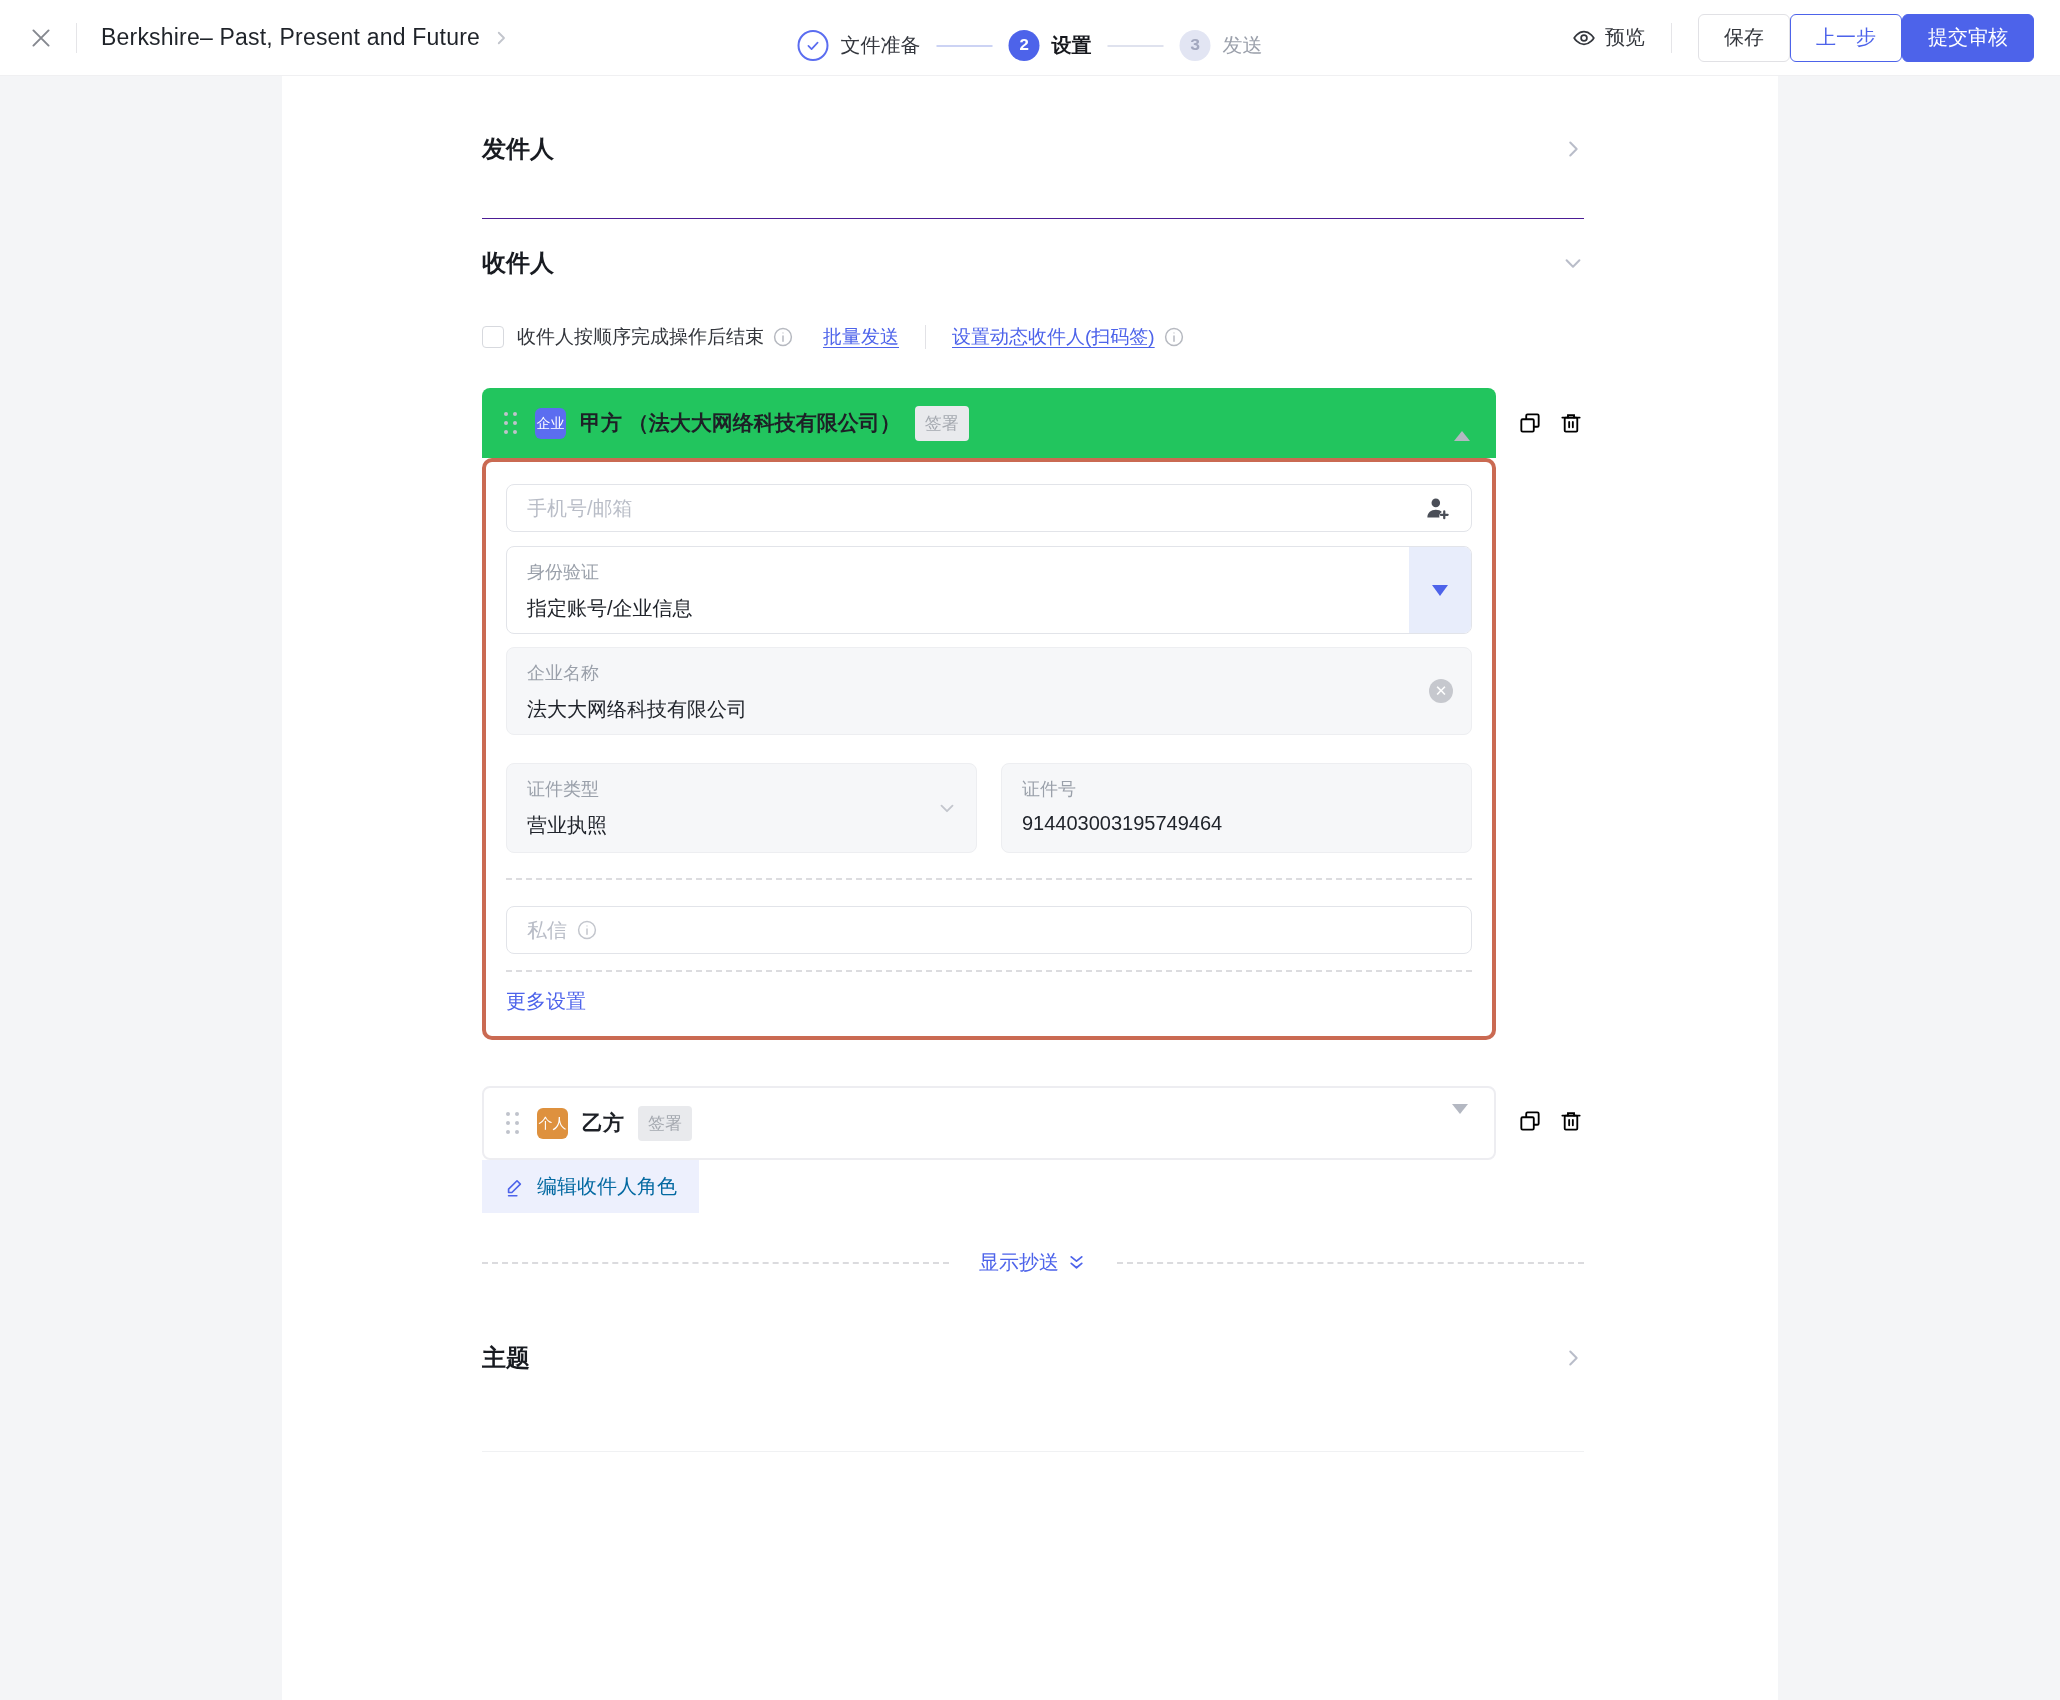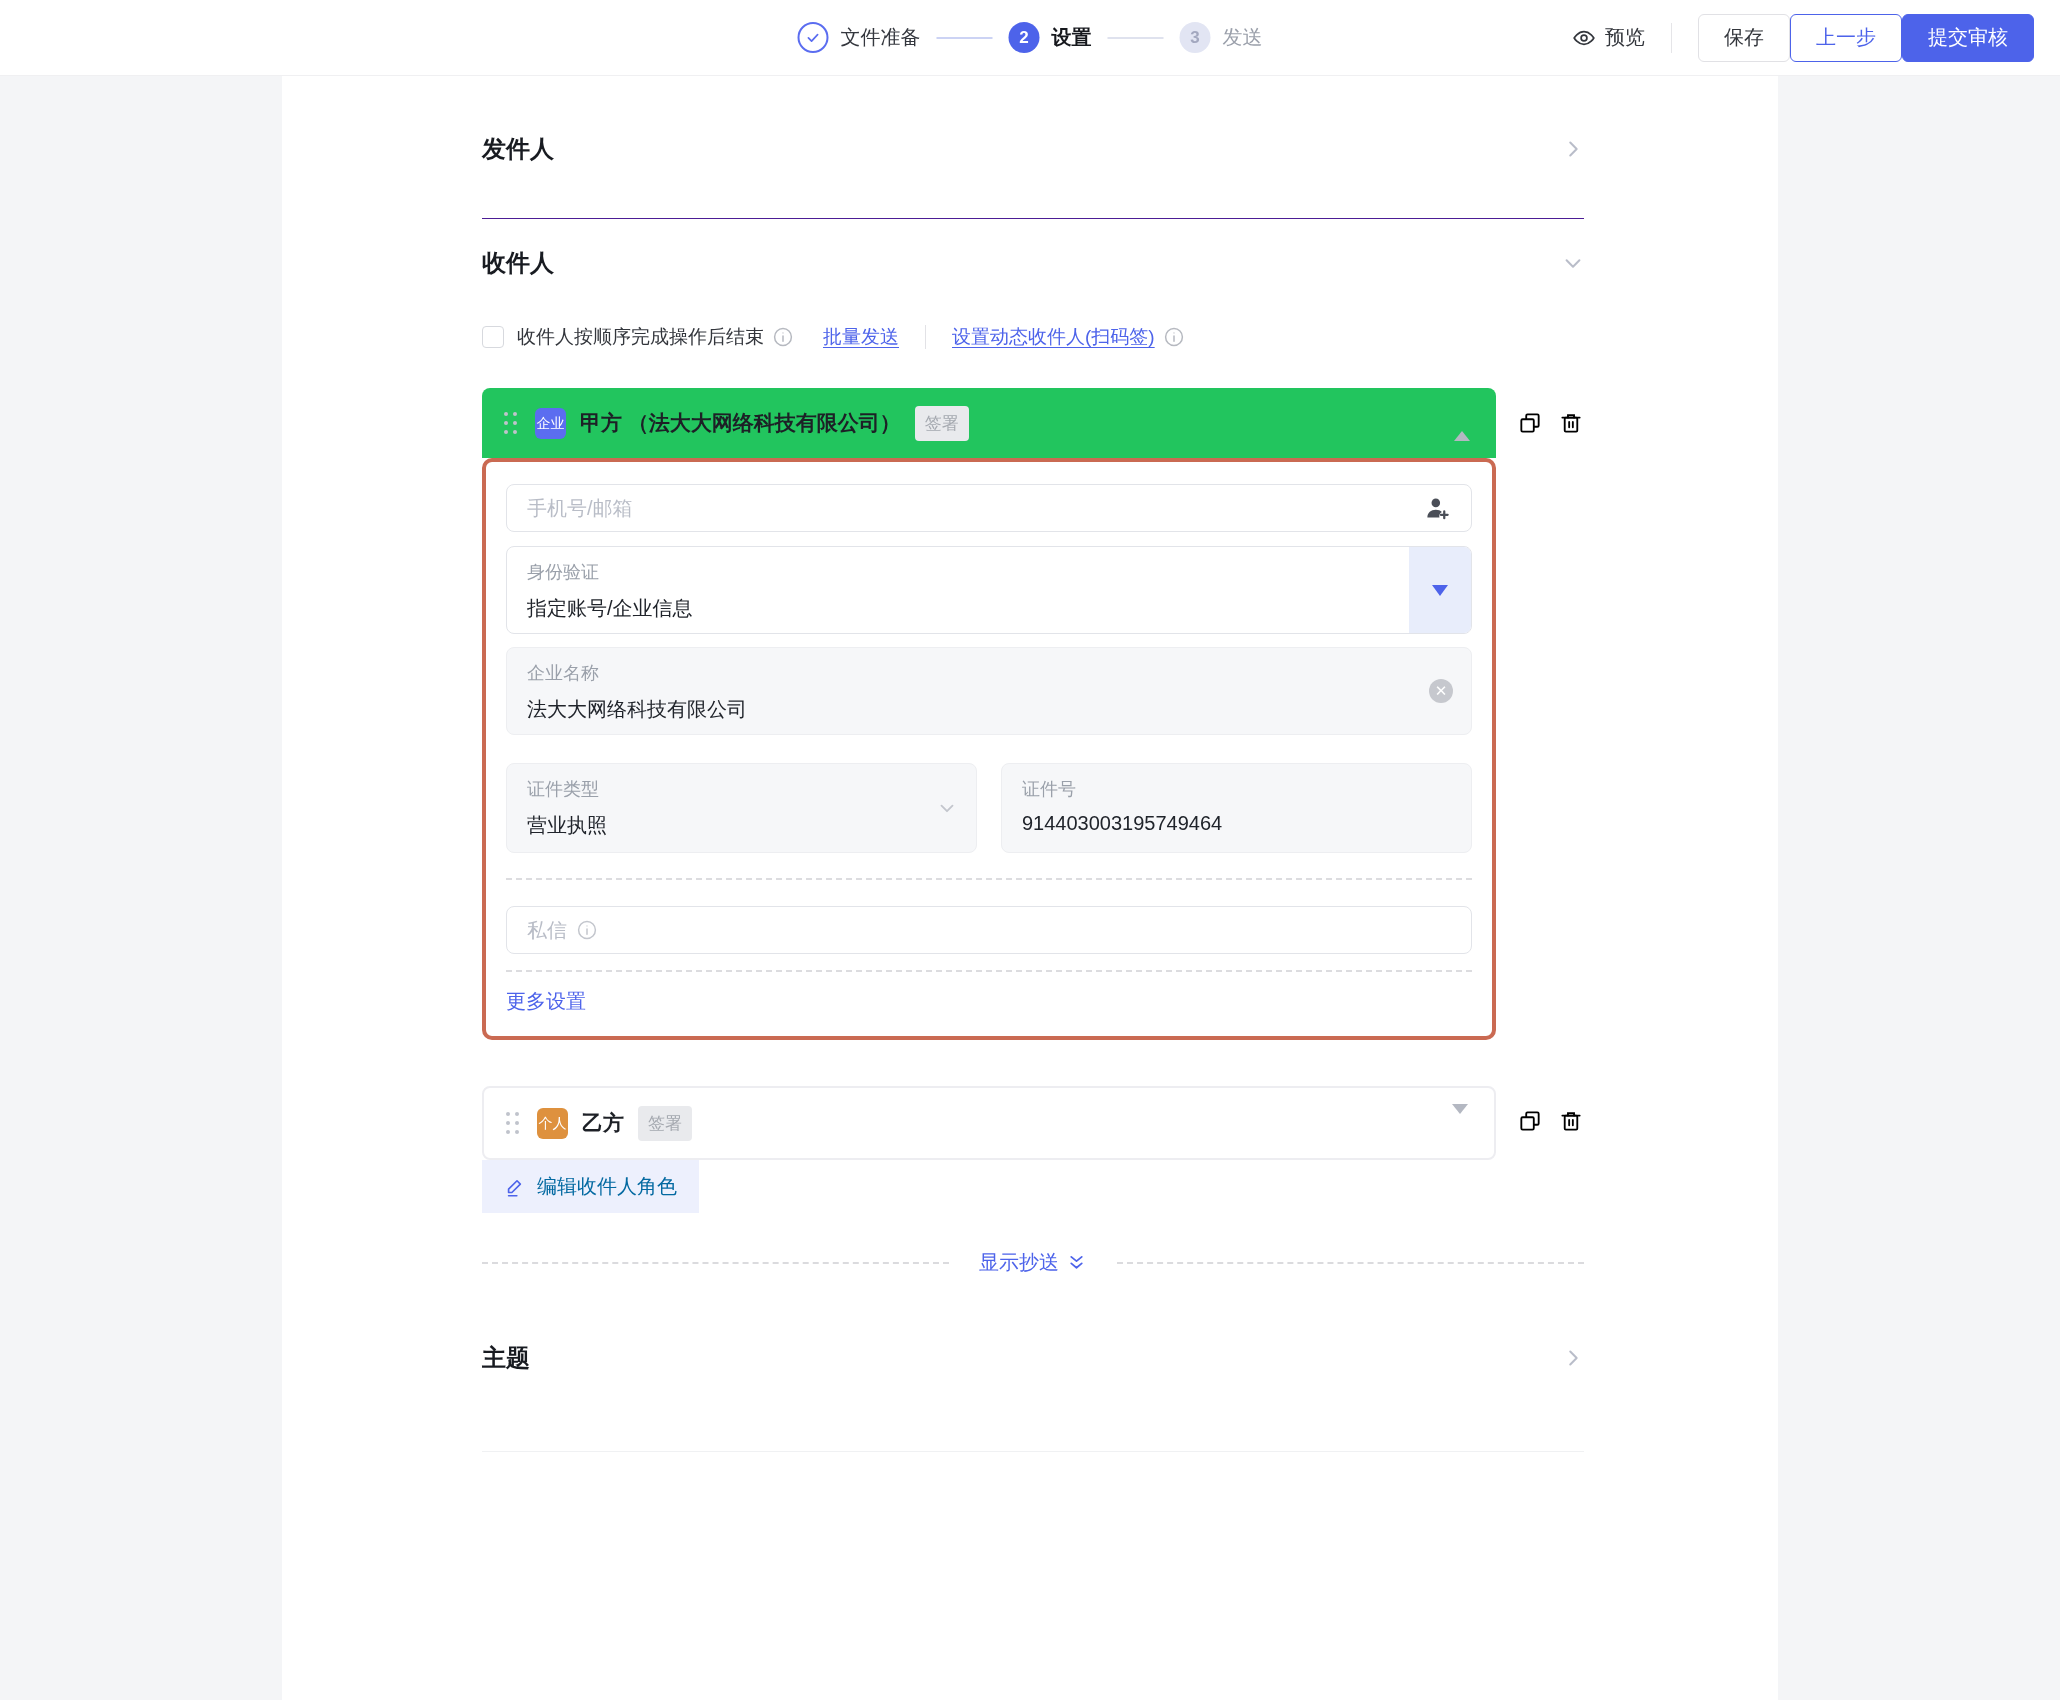--- a/index.html
+++ b/index.html
@@ -9,22 +9,22 @@
   
   .topbar { position:relative; height:76px; background:#fff; border-bottom:1px solid #f0f0f2;
             display:flex; align-items:center; padding:0 26px 0 28px; }
   .tb-left { display:flex; align-items:center; }
   .icon-btn { display:flex; align-items:center; justify-content:center; cursor:pointer; background:none; border:none; }
   .vdiv { width:1px; height:30px; background:#e5e5e8; }
   .tb-left .vdiv { margin:0 24px 0 22px; }
   .doc-title { font-size:23px; color:#1f2329; font-weight:500; letter-spacing:.2px; }
   .title-chev { margin-left:12px; }
 
-  .stepper { position:absolute; left:50%; top:0; height:100%; transform:translateX(-50%);
-             display:flex; align-items:center; }
+  .stepper { position:absolute; left:50%; top:8px; height:100%; transform:translateX(-50%);
+             display:flex; align-items:center;font-family:Liberation Mono, monospace; }
   .step { display:flex; align-items:center; }
   .step-circle { width:31px; height:31px; border-radius:50%; display:flex; align-items:center; justify-content:center;
                  font-size:17px; font-weight:700; }
   .step-done .step-circle { background:#fff; border:2px solid #5b6df0; color:#5b6df0; }
   .step-active .step-circle { background:#4d63ea; color:#fff; }
   .step-next .step-circle { background:#e2e5f3; color:#a3a8bf; }
   .step-label { margin-left:12px; font-size:20px; }
   .step-done .step-label { color:#34373e; }
   .step-active .step-label { color:#16181d; font-weight:700; }
   .step-next .step-label { color:#9ba0ab; }
@@ -128,20 +128,36 @@
   .cc-row { margin-top:36px; display:flex; align-items:center; }
   .cc-dash { flex:1; border-top:2px dashed #dbdbde; }
   .cc-link { margin:0 30px; display:flex; align-items:center; gap:7px; font-size:20px; color:#4d63ea; cursor:pointer; }
 
   svg { display:block; }
 </style>
 </head>
 <body>
 
 <header class="topbar">
+  <div class="tb-left">
+    <button class="icon-btn">
+      <span>
+        <svg width="26" height="26" viewBox="0 0 24 24" fill="none" stroke="#85888f" stroke-width="1.8" stroke-linecap="round">
+            <path d="M5 5l14 14M19 5L5 19"></path>
+          </svg>
+      </span>
+    </button>
+    <span class="vdiv"></span>
+    <span class="doc-title">Berkshire– Past, Present and Future</span>
+    <span class="title-chev">
+      <svg width="18" height="18" viewBox="0 0 24 24" fill="none" stroke="#c2c5cc" stroke-width="2.4" stroke-linecap="round" stroke-linejoin="round">
+          <path d="M9 5l7 7-7 7"></path>
+        </svg>
+    </span>
+  </div>
 
   <div class="stepper">
     <div class="step step-done">
       <span class="step-circle">
         <svg width="17" height="17" viewBox="0 0 24 24" fill="none" stroke="#5b6df0" stroke-width="2.4" stroke-linecap="round" stroke-linejoin="round">
             <path d="M5.5 12.5l4.5 4.5 8.5-9"></path>
           </svg>
       </span>
       <span class="step-label">文件准备</span>
     </div>

